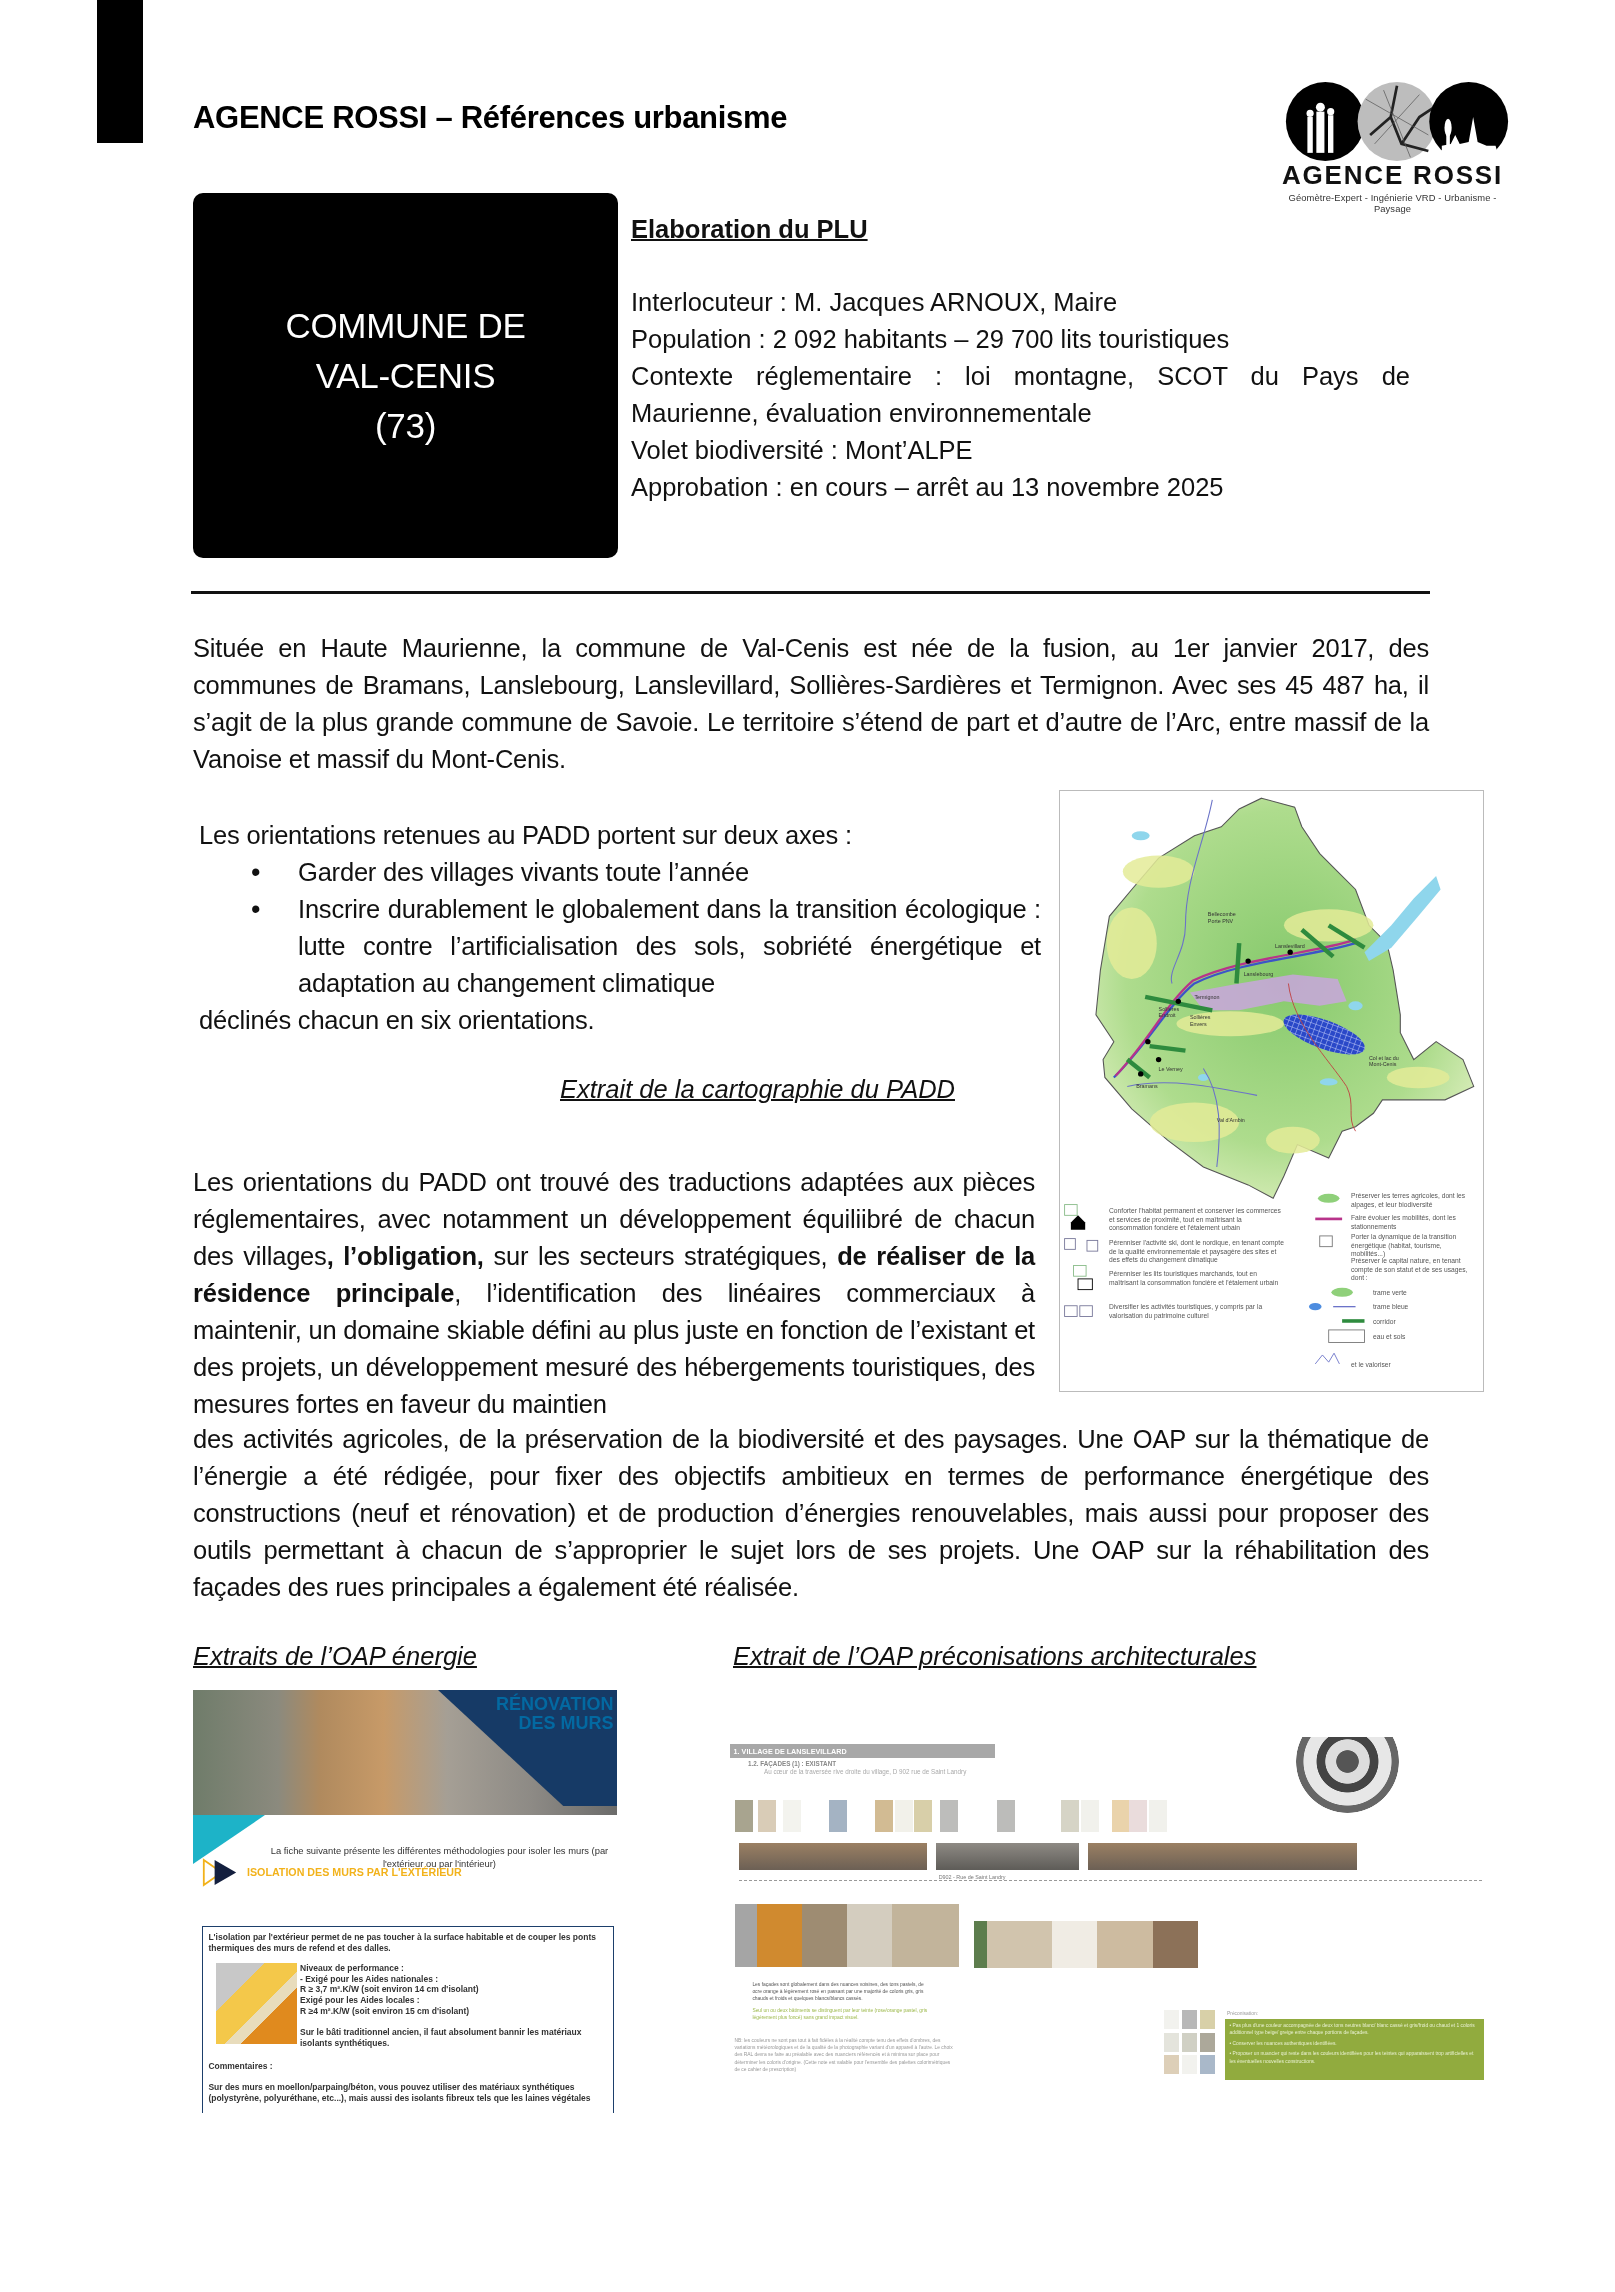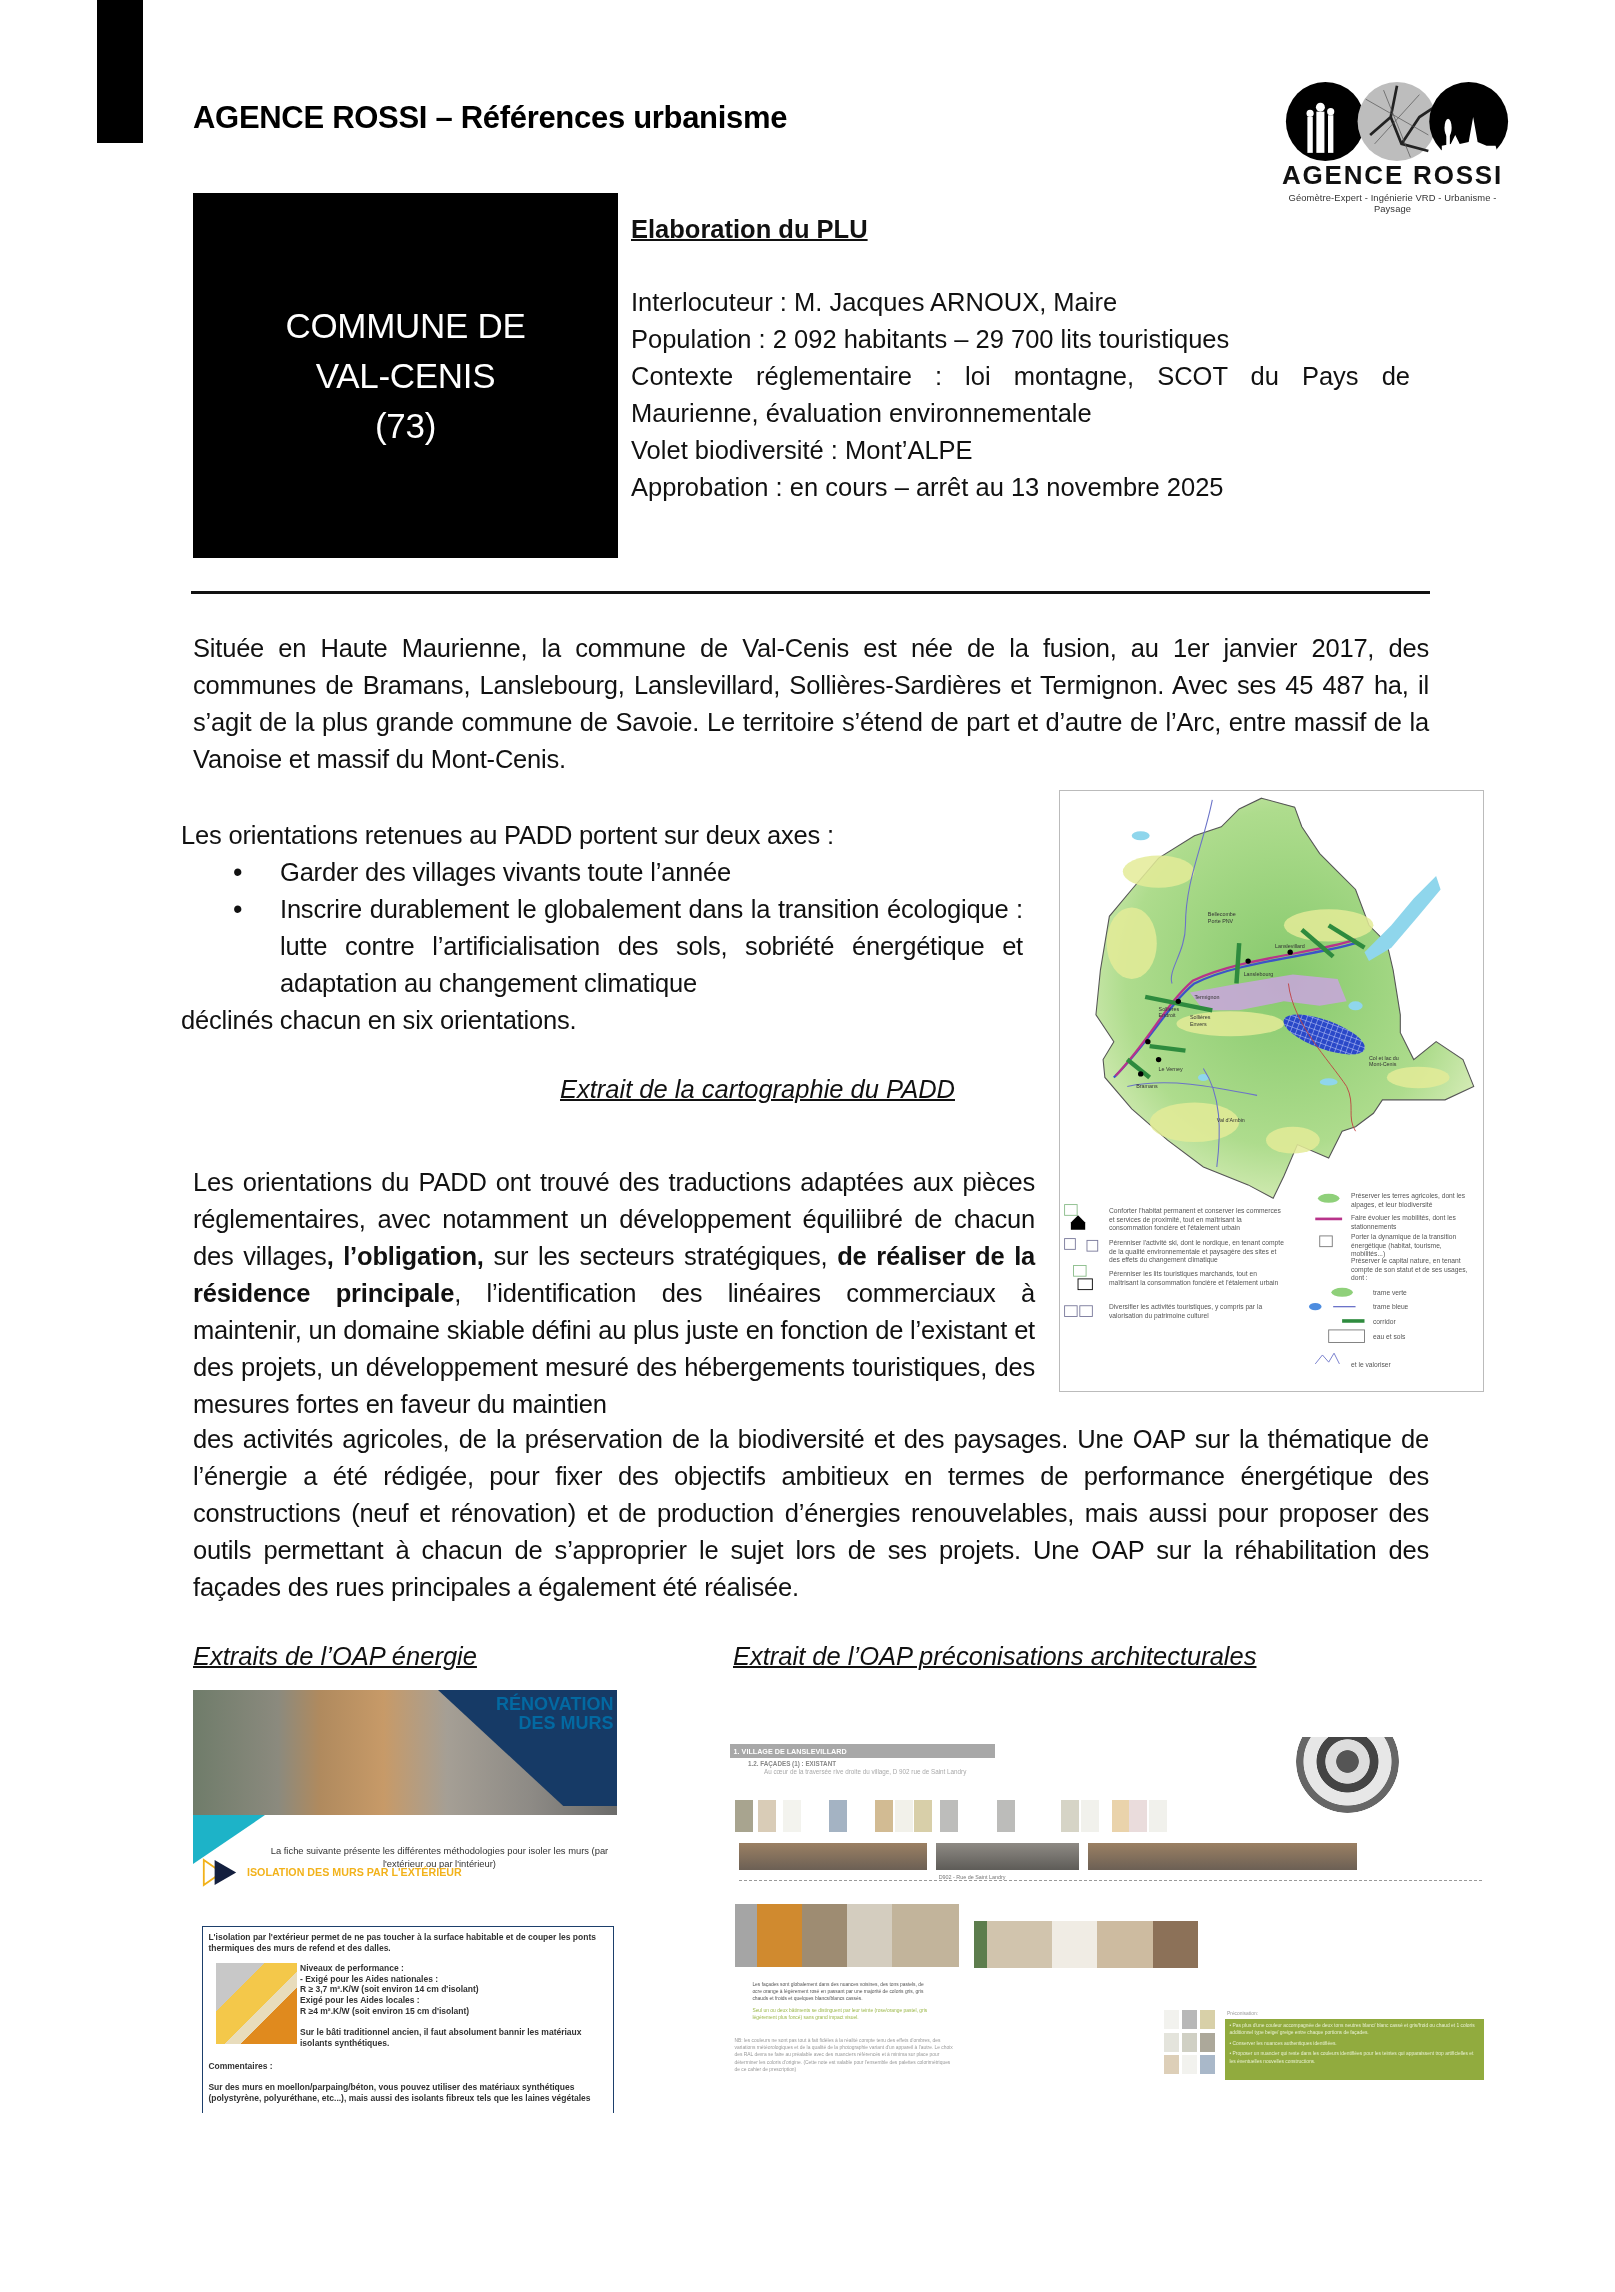--- a/index.html
+++ b/index.html
@@ -12,34 +12,34 @@
 
   .header-title { left: 193px; top: 100px; font-size: 31px; font-weight: bold; letter-spacing: -0.3px; color: #000; }
 
   
   .logo { left: 1276px; top: 81px; width: 233px; height: 130px; }
   .logo-circles { position: absolute; left: 9px; top: 0; width: 224px; height: 81px; }
   .logo-name { position: absolute; left: 0; top: 79px; width: 233px; text-align: center; font-size: 26px; font-weight: bold; letter-spacing: 1.8px; color: #111; }
   .logo-tag { position: absolute; left: 0; top: 111px; width: 233px; text-align: center; font-size: 9.4px; color: #333; letter-spacing: 0.1px; }
 
   
-  .commune-box { left: 193px; top: 193px; width: 425px; height: 365px; background: #000; display: flex; flex-direction: column; justify-content: center; align-items: center; color: #fff; }
+  .commune-box { left: 193px; top: 193px; width: 425px; height: 365px; background: #000; display: flex; flex-direction: column; justify-content: center; align-items: center; color: #fff; border-radius: 10px; }
   .commune-box span { font-size: 35px; line-height: 50px; letter-spacing: -0.3px; display: block; text-align: center; }
 
   
   .info { left: 631px; top: 211px; width: 779px; font-size: 25.5px; line-height: 37px; }
   .info .plu-title { font-weight: bold; text-decoration: underline; display: block; margin-bottom: 36px; text-decoration-thickness: 1.8px; }
   .info .line { display: block; text-align: justify; }
 
   .hr-main { left: 191px; top: 591px; width: 1239px; height: 2.7px; background: #111; }
 
   .body-text { font-size: 25.5px; line-height: 37px; text-align: justify; letter-spacing: -0.2px; }
   .para1 { left: 193px; top: 630px; width: 1236px; }
 
-  .padd-block { left: 181px; top: 817px; width: 842px; }
+  .padd-block { left: 199px; top: 817px; width: 842px; }
   .padd-block ul { list-style: none; }
   .padd-block li { position: relative; padding-left: 99px; text-align: justify; }
   .padd-block li::before { content: "•"; position: absolute; left: 52px; top: 0; font-size: 27px; }
 
   .caption { font-style: italic; text-decoration: underline; font-size: 25.5px; text-decoration-thickness: 1.8px; }
   .cap-padd { left: 560px; top: 1075px; }
 
   .para2 { left: 193px; top: 1164px; width: 842px; }
   .para3 { left: 193px; top: 1421px; width: 1236px; }
 

